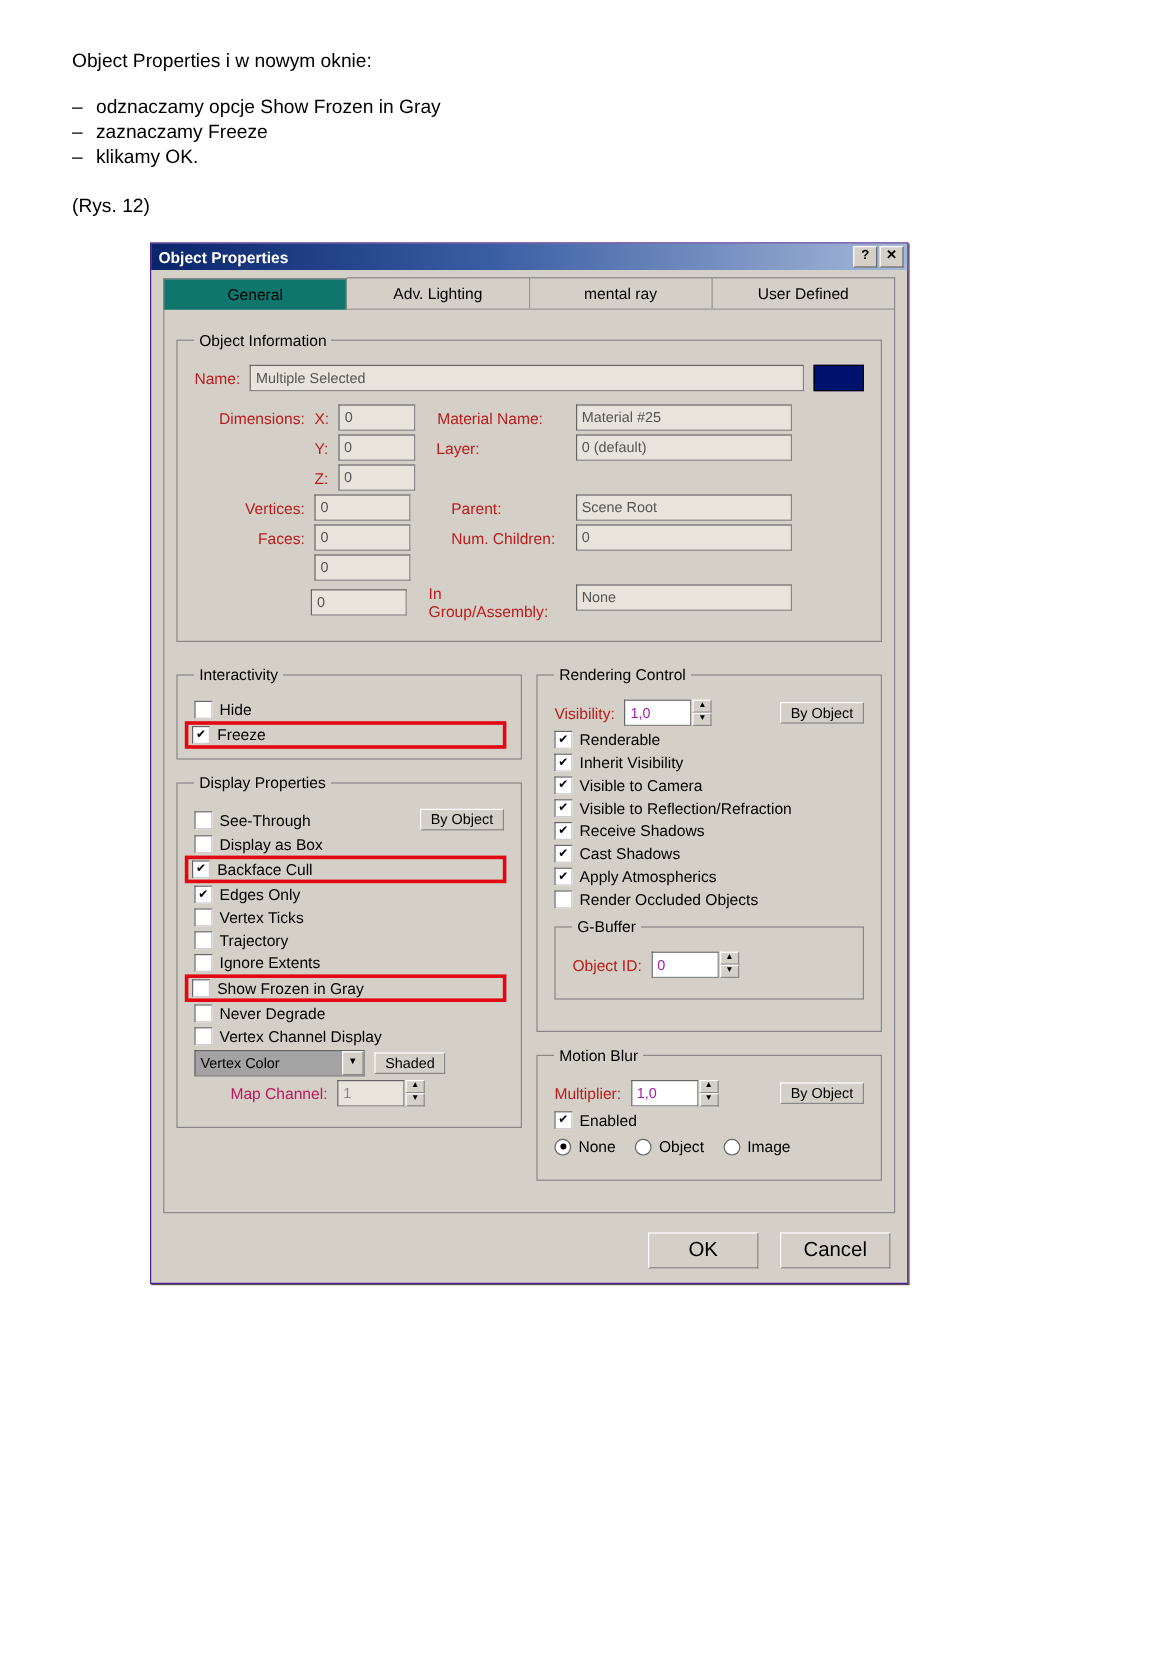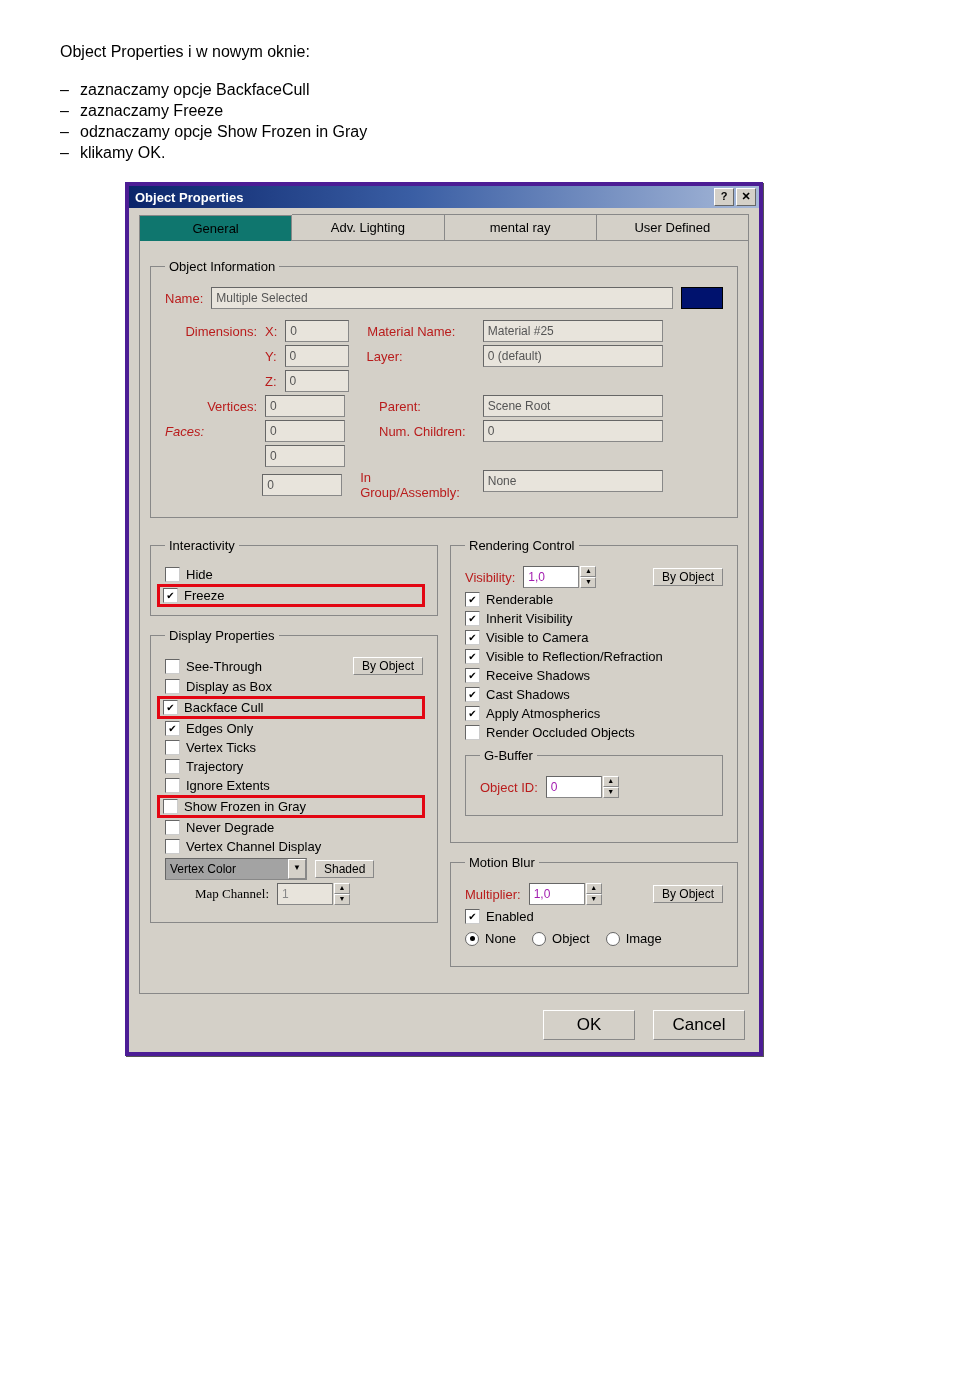--- a/index.html
+++ b/index.html
@@ -19,21 +19,21 @@
   .figref { margin-bottom: 8px; }
 
   
   .dialog {
     width: 630px;
     margin-left: 65px;
     font-family: "Tahoma", sans-serif;
     font-size: 13px;
     color: #000;
     background: #d4d0c8;
-    border: 4px solid #4c1d95;
+    border: 1px solid #4c1d95;
     box-shadow: 1px 1px 0 #555;
   }
   .titlebar {
     background: linear-gradient(90deg, #0a246a 0%, #3a5ea4 45%, #a6b8d8 100%);
     color: #fff;
     height: 22px;
     display: flex; align-items: center;
     padding: 0 3px 0 6px;
     font-weight: bold;
   }
@@ -64,21 +64,21 @@
     background: #d4d0c8;
   }
   fieldset {
     border: 1px solid #888;
     margin: 8px 0 12px 0;
     padding: 10px 14px 14px 14px;
   }
   fieldset legend { padding: 0 4px; font-size: 13px; }
   .row { display:flex; align-items:center; margin: 3px 0; gap:8px; }
   .lbl { color:#b91c1c; }
-  .lbl-disabled { color:#000000;font-family:Liberation Serif, serif; }
+  .lbl-disabled { color:#be185d; }
   input[type=text].field, .field {
     background:#e8e4dc;
     border:1px solid #888; border-top-color:#666; border-left-color:#666;
     height:18px; padding:1px 4px; font-size:12px;
     color:#555;
   }
   .spinner {
     display:flex; align-items:center;
   }
   .spinner .field { width:46px; background:#fff; color:#a21caf;}
@@ -133,25 +133,25 @@
     border:1px solid #888; border-top-color:#fff; border-left-color:#fff;
     width:90px; padding:4px 0; text-align:center; font-size:17px;
   }
 </style>
 </head>
 <body>
 
 <div class="intro">
   <p>Object Properties i w nowym oknie:</p>
   <ul class="dashlist">
-    <li>zaznaczamy opcje BackfaceCull</li>
+    <li>odznaczamy opcje Show Frozen in Gray</li>
     <li>zaznaczamy Freeze</li>
-    <li>odznaczamy opcje Show Frozen in Gray</li>
     <li>klikamy OK.</li>
   </ul>
+  <p class="figref">(Rys. 12)</p>
 </div>
 
 <div class="dialog">
   <div class="titlebar">
     <span>Object Properties</span>
     <span class="spacer"></span>
     <div class="titlebar-btn">?</div>
     <div class="titlebar-btn">✕</div>
   </div>
 
@@ -192,21 +192,21 @@
               <span style="width:92px;"></span>
             <span class="lbl">Z:</span>
             <input class="field" style="width: 54px;" value="0">
           </div>
           <div class="row">
               <span class="lbl" style="width:92px; text-align:right;">Vertices:</span>
             <input class="field" style="width: 70px;" value="0">
             <span class="lbl" style="margin-left:26px;">Parent:</span>
           </div>
           <div class="row">
-              <span class="lbl" style="width:92px; text-align:left;font-style:italic;">Faces:</span>
+              <span class="lbl" style="width:92px; text-align:right;">Faces:</span>
             <input class="field" style="width: 70px;" value="0">
             <span class="lbl" style="margin-left:26px;">Num. Children:</span>
           </div>
           <div class="row">
               <span style="width:92px;"></span>
             <input class="field" style="width: 70px;" value="0">
           </div>
           <div class="row">
               <span style="width:92px;"></span>
             <input class="field" style="width: 70px;" value="0">

